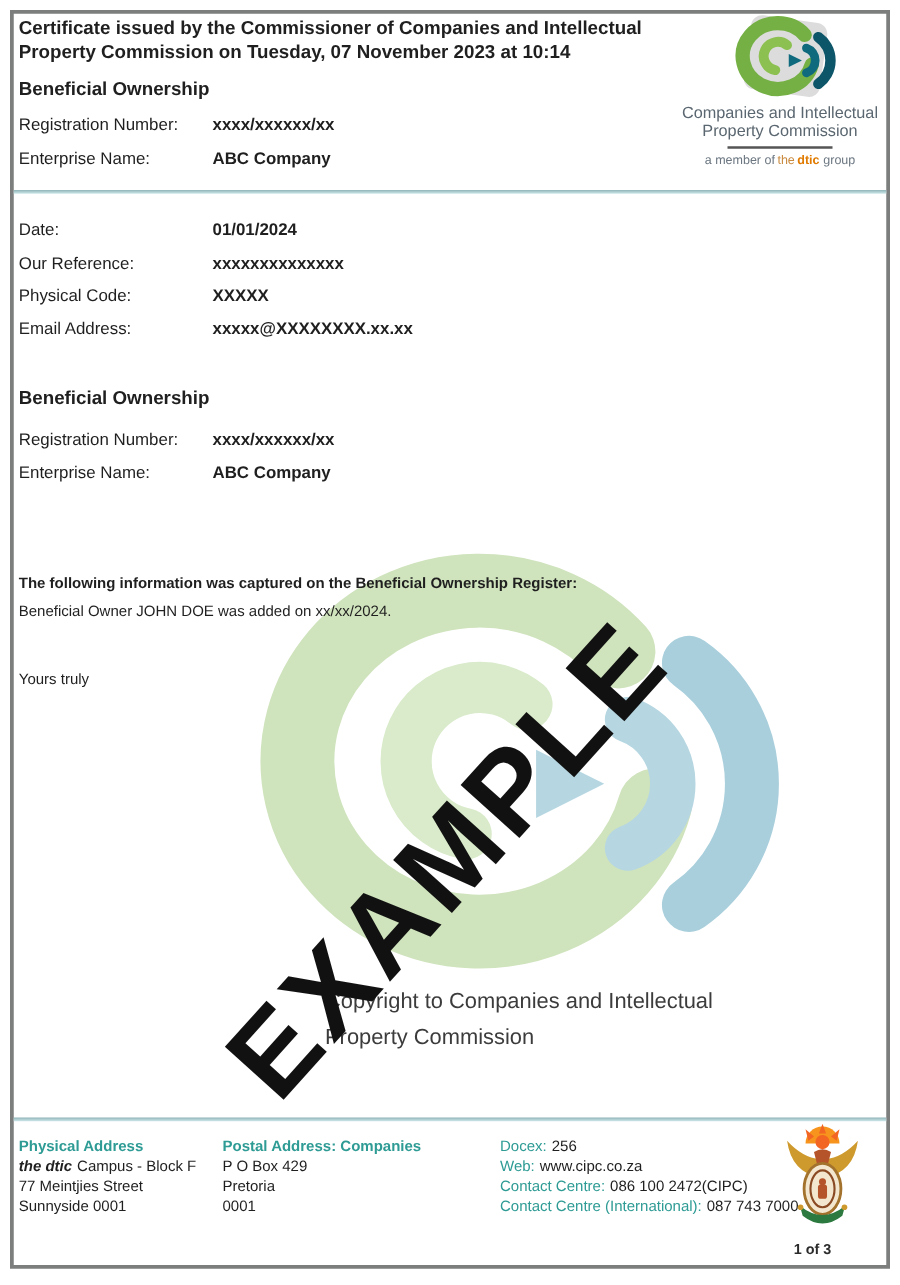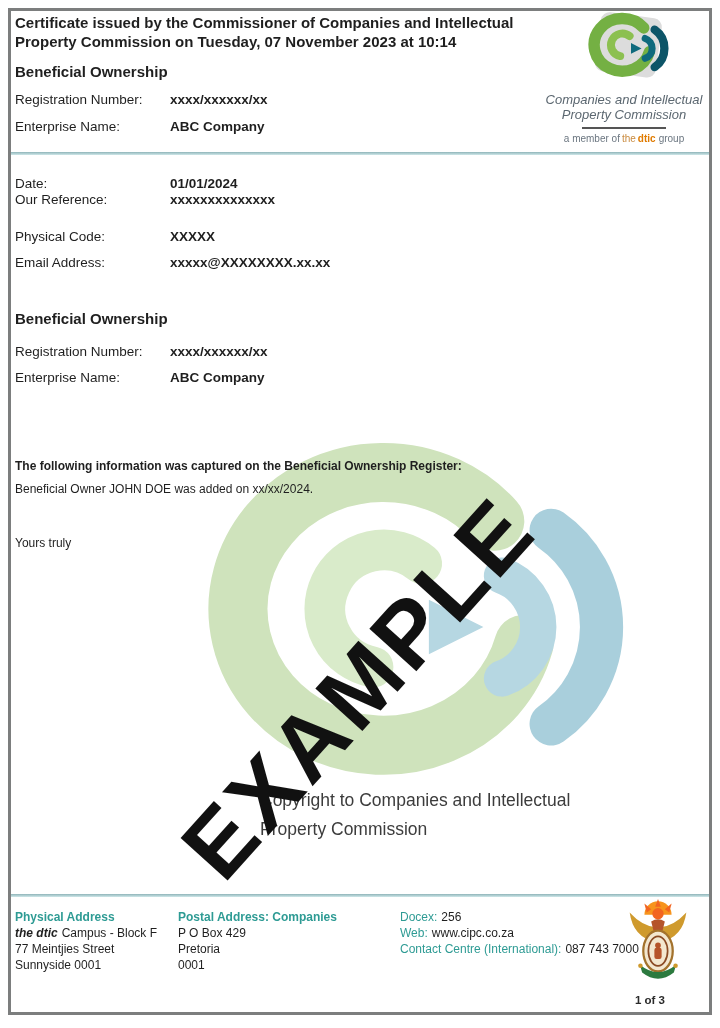--- a/index.html
+++ b/index.html
@@ -15,21 +15,21 @@
   .row{left:15px;font-size:13.5px;}
   .row .lbl{display:inline-block;width:155px;font-weight:normal;}
   .row .val{font-weight:bold;}
   .para{left:15px;font-size:13.2px;white-space:nowrap;}
   .para b{font-weight:bold;}
   .plain{left:15px;font-size:12px;}
   .signature{left:15px;font-size:17px;font-weight:bold;}
   
   .logo-block{left:538px;top:8px;width:172px;text-align:center;}
   .logo-svg{display:block;margin:0 auto;}
-  .org-name{font-size:13px;line-height:15px;color:var(--org_gray,#5b6770);white-space:pre-line;margin-top:12px;font-style:italic;}
+  .org-name{font-size:13px;line-height:15px;color:var(--org_gray,#5b6770);white-space:pre-line;margin-top:2px;}
   .org-rule{width:84px;height:2px;background:#555;margin:5px auto 4px auto;}
   .member-line{font-size:10px;color:#6b7680;}
   .member-line .the{color:#c98a3e;margin:0 2px;}
   .member-line .dtic{color:var(--brand_orange,#e07b00);font-weight:bold;margin-right:3px;}
   
   .watermark{left:135px;top:418px;z-index:1;}
   .example{
     left:38px;top:638px;width:640px;height:100px;z-index:3;text-align:center;
     font-size:92px;font-weight:bold;letter-spacing:4px;color:#111;
     transform:rotate(-48deg);transform-origin:center center;line-height:100px;
@@ -83,21 +83,21 @@
   </div>
   <div class="abs row" style="top:119px">
     <span class="lbl">Enterprise Name:</span><span class="val">ABC Company</span>
   </div>
 
   <div class="divider" style="top:152px"></div>
 
   <div class="abs row" style="top:176px">
     <span class="lbl">Date:</span><span class="val">01/01/2024</span>
   </div>
-  <div class="abs row" style="top:192px">
+  <div class="abs row" style="top:203px">
     <span class="lbl">Our Reference:</span><span class="val">xxxxxxxxxxxxxx</span>
   </div>
   <div class="abs row" style="top:229px">
     <span class="lbl">Physical Code:</span><span class="val">XXXXX</span>
   </div>
   <div class="abs row" style="top:255px">
     <span class="lbl">Email Address:</span><span class="val">xxxxx@XXXXXXXX.xx.xx</span>
   </div>
 
   <div class="abs section-heading" style="top:310px">Beneficial Ownership</div>
@@ -132,20 +132,21 @@
   <div class="abs f-col" style="left:178px">
     <div class="f-heading">Postal Address: Companies</div>
     <div>P O Box 429</div>
     <div>Pretoria</div>
     <div>0001</div>
   </div>
 
   <div class="abs f-col" style="left:362px">
     <div><span class="c-label">Docex:</span><span>256</span></div>
     <div><span class="c-label">Web:</span><span>www.cipc.co.za</span></div>
+    <div><span class="c-label">Contact Centre:</span><span>086 100 2472(CIPC)</span></div>
     <div><span class="c-label">Contact Centre (International):</span><span>087 743 7000</span></div>
   </div>
 
   <svg class="abs" style="left:624px;top:898px" width="68" height="88" viewBox="0 0 60 76">
     <path d="M18 14 A12 12 0 0 1 42 14 Z" fill="#f7941d"></path>
     <path d="M30 0 L32.5 7 L27.5 7 Z" fill="#f26522"></path>
     <path d="M18 4 L24 9 L20 12 Z" fill="#f26522"></path>
     <path d="M42 4 L36 9 L40 12 Z" fill="#f26522"></path>
     <circle cx="30" cy="13" r="5" fill="#f26522"></circle>
     <path d="M28 38 Q8 34 5 12 Q16 24 28 25 Z" fill="#cf9a2d"></path>

